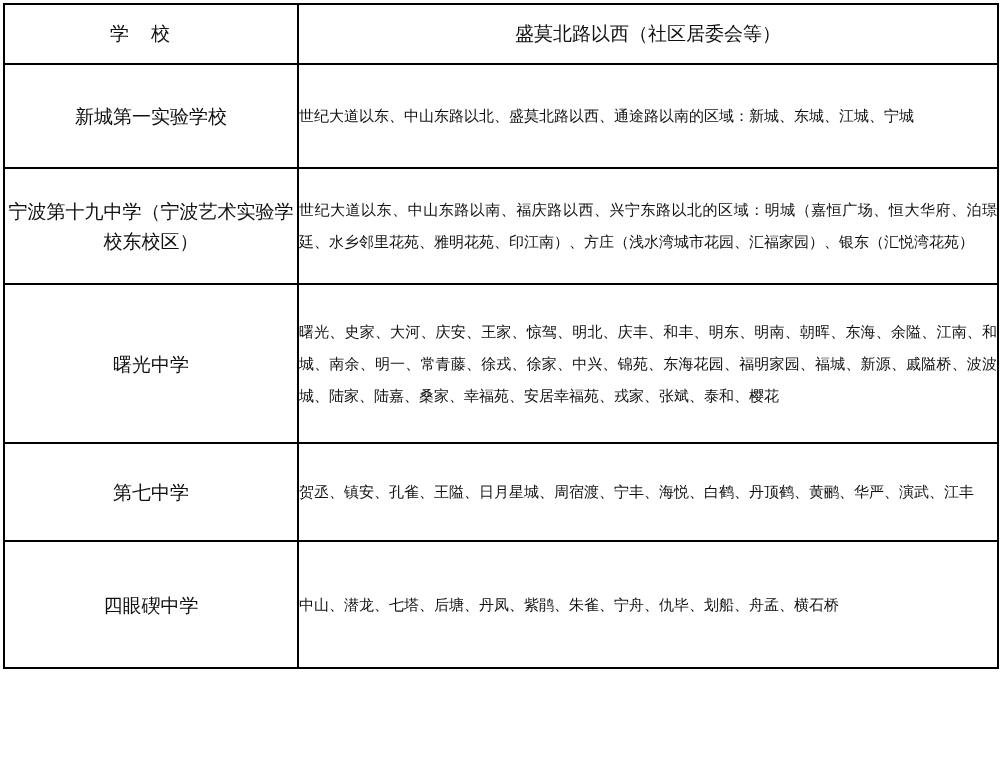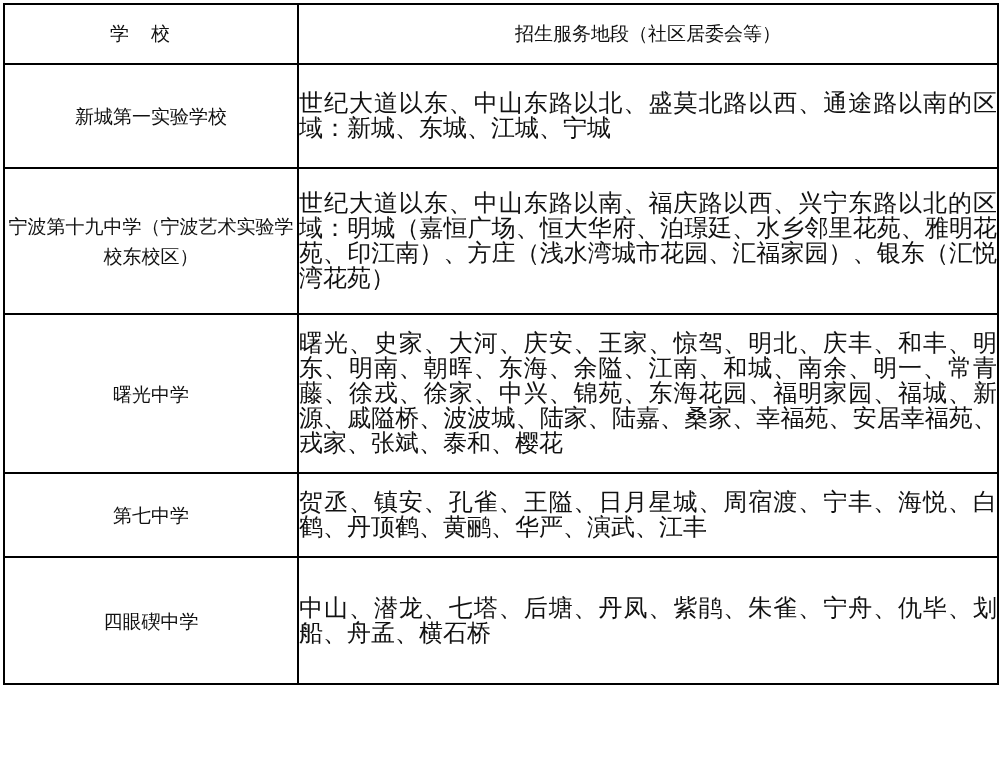--- a/index.html
+++ b/index.html
@@ -39,45 +39,45 @@
     th.h-school { letter-spacing: 22px; padding-left: 22px; }
     td.school {
       text-align: center;
       vertical-align: middle;
       font-size: 19px;
       line-height: 30px;
       padding: 0 8px;
     }
     td.area {
       vertical-align: middle;
-      font-size: 24px;
-      line-height: 25px;
+      font-size: 15px;
+      line-height: 32px;
       padding: 0 6px 0 12px;
       text-align: justify;
     }
     .r-head { height: 60px; }
     .r1 { height: 104px; }
-    .r2 { height: 146px; }
+    .r2 { height: 116px; }
     .r3 { height: 159px; }
-    .r4 { height: 84px; }
+    .r4 { height: 98px; }
     .r5 { height: 94px; }
     .r6 { height: 127px; }
   </style>
 </head>
 <body>
 
 <table class="zone">
   <colgroup>
     <col class="c-school">
     <col class="c-area">
   </colgroup>
   <thead>
     <tr class="r-head">
       <th class="h-school">学校</th>
-      <th>招生服务地段（社区居委会等）</th>
+      <th>盛莫北路以西（社区居委会等）</th>
     </tr>
   </thead>
   <tbody>
     <tr class="r1">
       <td class="school">新城第一实验学校</td>
       <td class="area">世纪大道以东、中山东路以北、盛莫北路以西、通途路以南的区域：新城、东城、江城、宁城</td>
     </tr>
     <tr class="r2">
       <td class="school">宁波第十九中学（宁波艺术实验学校东校区）</td>
       <td class="area">世纪大道以东、中山东路以南、福庆路以西、兴宁东路以北的区域：明城（嘉恒广场、恒大华府、泊璟廷、水乡邻里花苑、雅明花苑、印江南）、方庄（浅水湾城市花园、汇福家园）、银东（汇悦湾花苑）</td>

